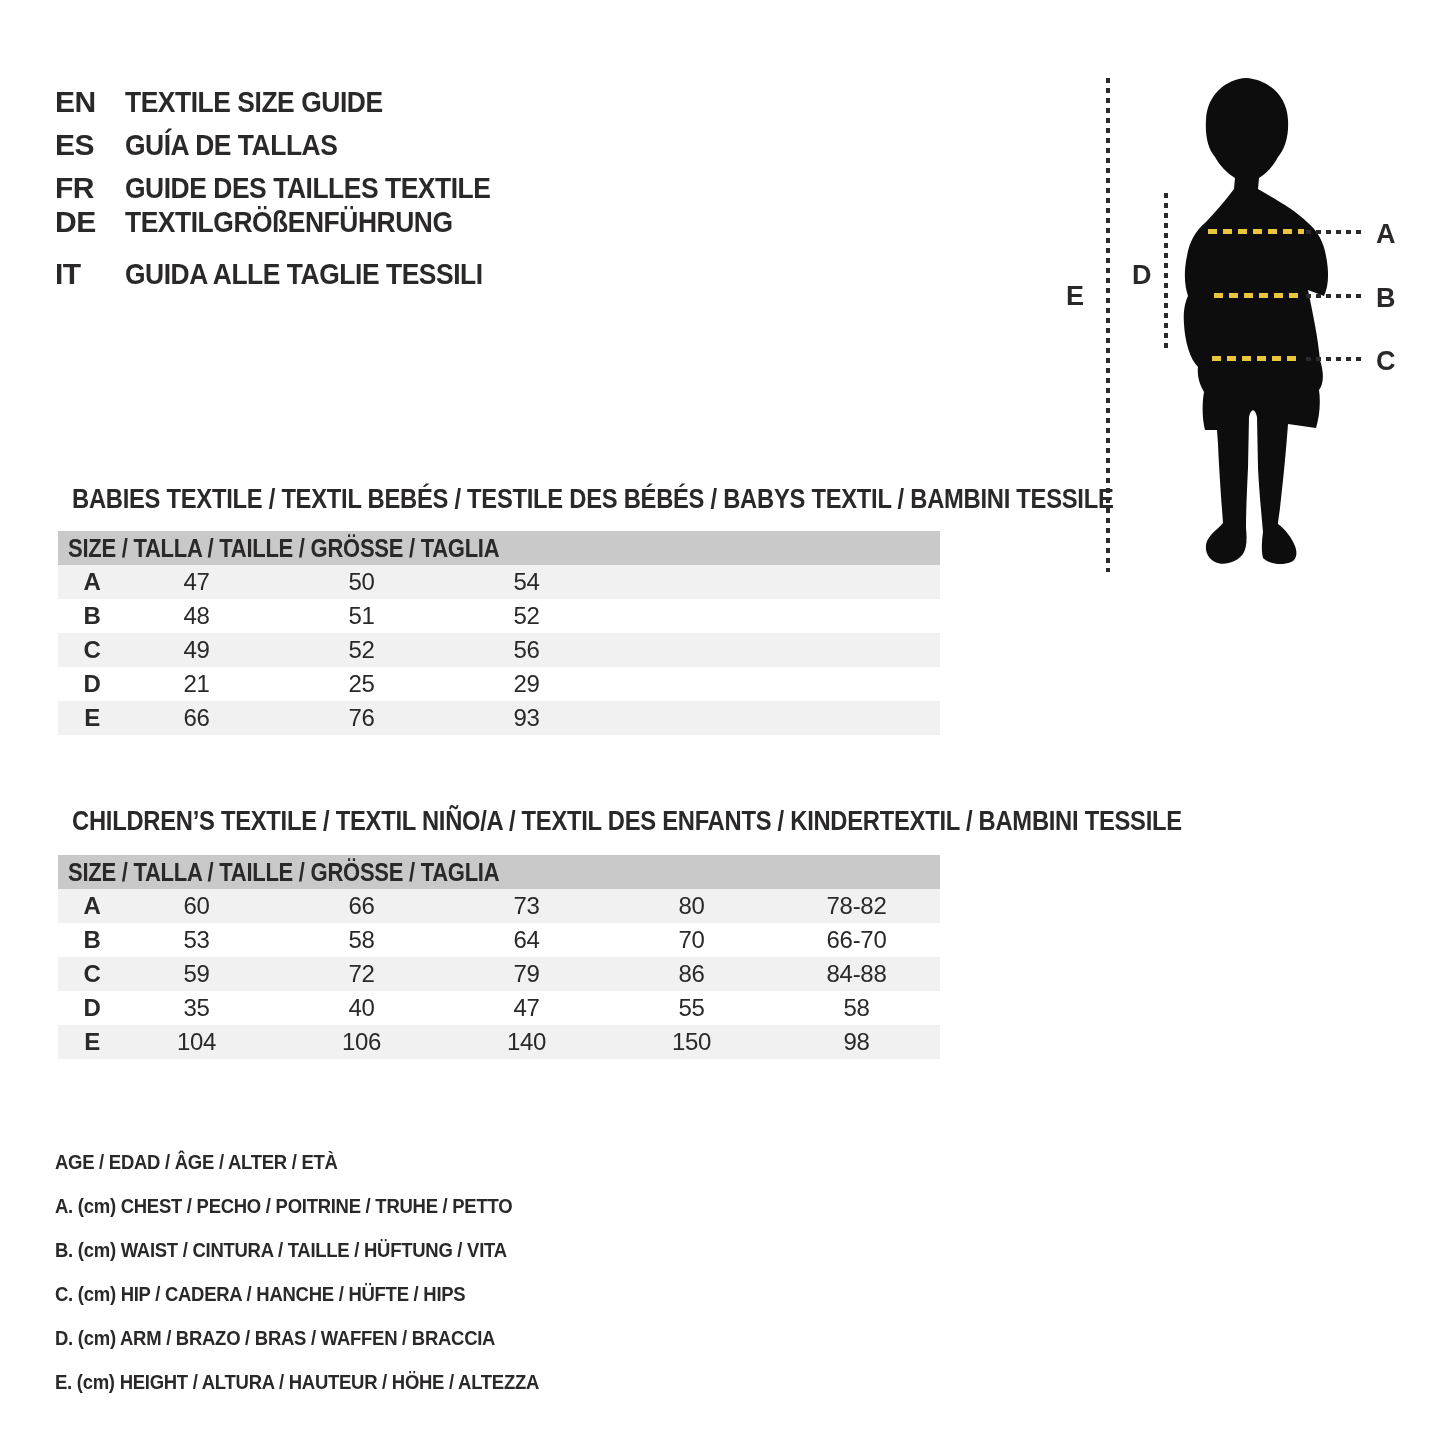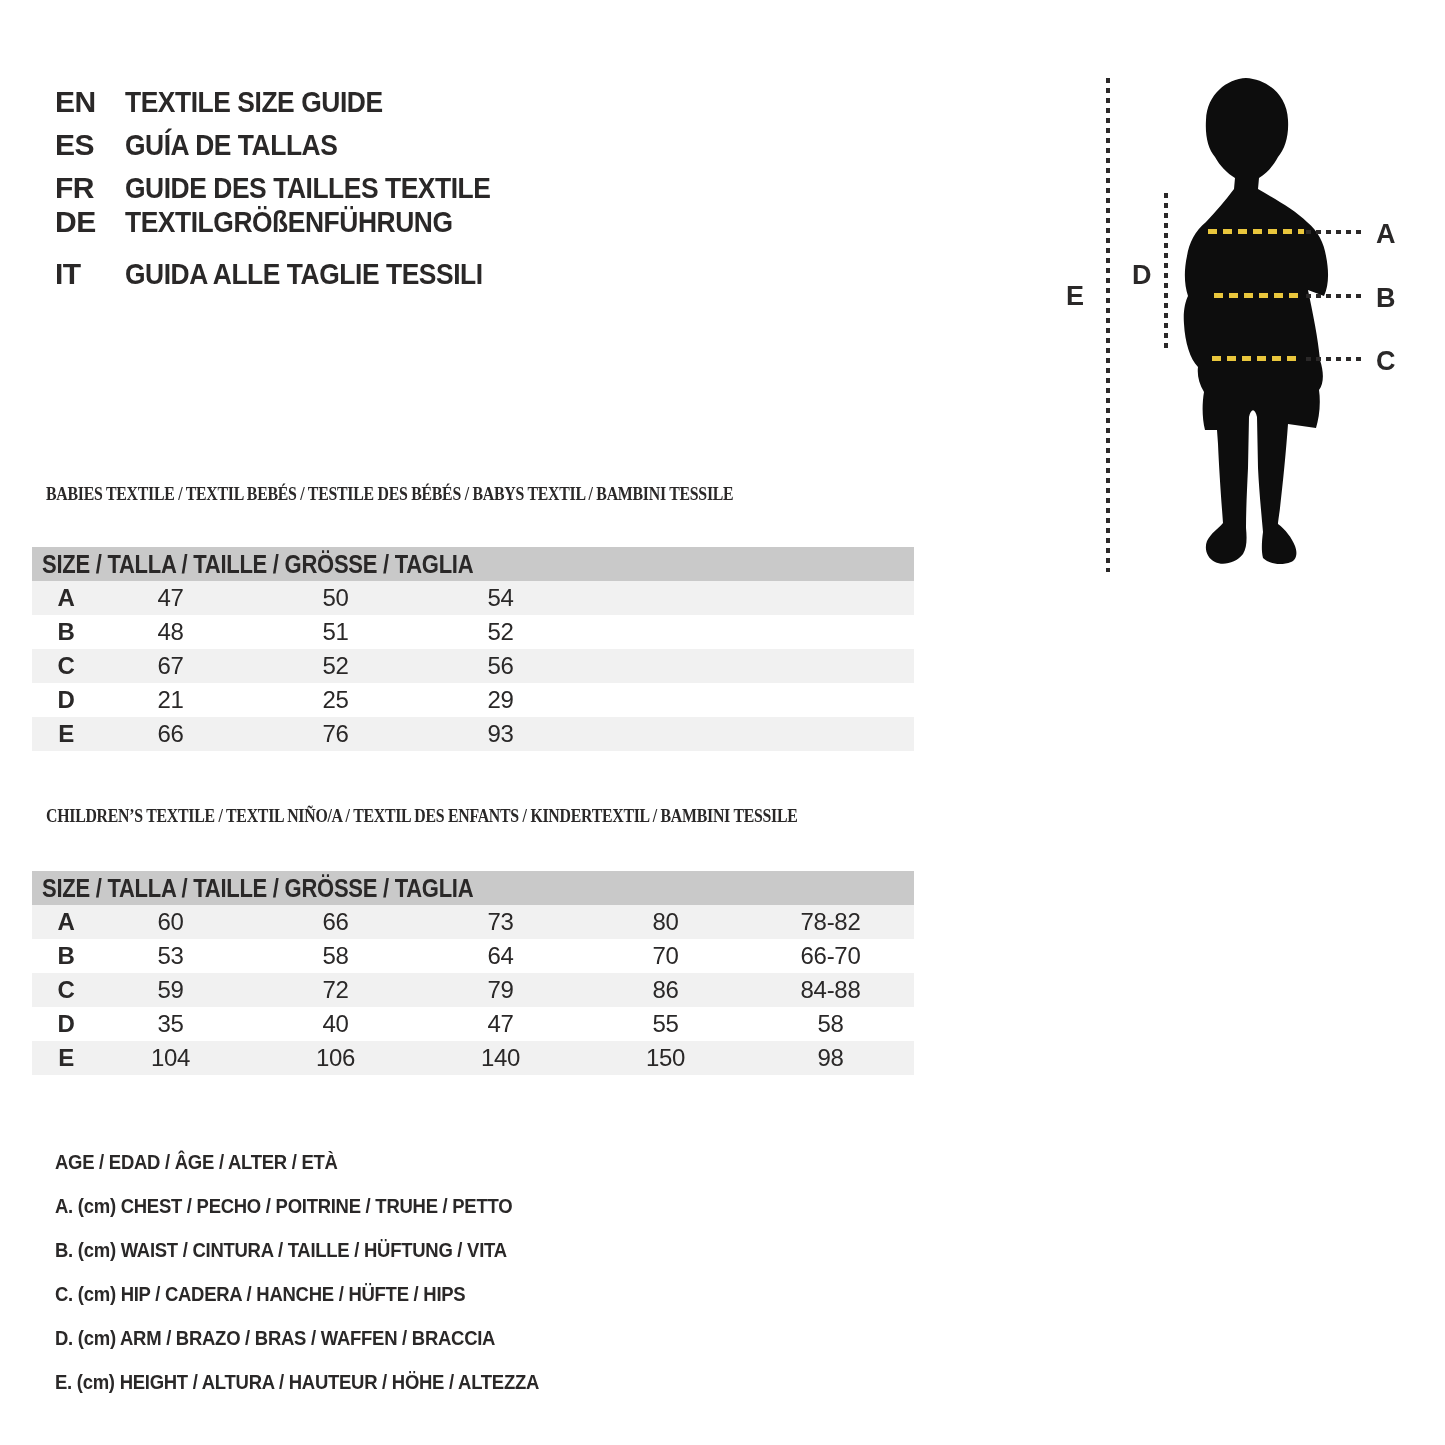--- a/index.html
+++ b/index.html
@@ -9,23 +9,23 @@
   html,body{margin:0;padding:0;background:#fff;}
   body{width:1445px;height:1445px;position:relative;overflow:hidden;
        font-family:"Liberation Sans",sans-serif;color:var(--text);}
   .abs{position:absolute;}
   .cx{display:inline-block;transform:scaleX(0.88);transform-origin:0 50%;white-space:nowrap;}
   
   .lang-row{position:absolute;left:55px;height:43px;display:flex;align-items:center;}
   .lang-code{width:70px;font-size:30px;font-weight:700;letter-spacing:-0.5px;}
   .lang-text{font-size:30px;font-weight:700;letter-spacing:-0.5px;}
   
-  .sec-title{position:absolute;left:46px;font-size:18px;font-weight:700;letter-spacing:-0.3px;font-family:Liberation Serif, serif;}
-  
-  .table{position:absolute;left:32px;width:882px;margin-top:16px;}
+  .sec-title{position:absolute;left:72px;font-size:27px;font-weight:700;letter-spacing:-0.3px;}
+  
+  .table{position:absolute;left:58px;width:882px;}
   .size-bar{height:34px;background:var(--bar);display:flex;align-items:center;padding-left:10px;box-sizing:border-box;
             font-size:25px;font-weight:700;letter-spacing:-0.3px;}
   .trow{display:grid;grid-template-columns:56px repeat(5,165px);height:34px;align-items:center;}
   .trow.stripe{background:var(--stripe);}
   .tlabel{font-size:24px;font-weight:700;padding-left:12px;}
   .tcell{font-size:24px;text-align:center;letter-spacing:-0.3px;}
   .thead .tcell{font-weight:400;}
   
   .legend-line{position:absolute;left:55px;height:44px;display:flex;align-items:center;
                font-size:21px;font-weight:700;letter-spacing:-0.3px;}
@@ -122,21 +122,21 @@
   <div class="trow">
     <div class="tcell tlabel">B</div>
     <div class="tcell">48</div>
     <div class="tcell">51</div>
     <div class="tcell">52</div>
     <div class="tcell"></div>
       <div class="tcell"></div>
   </div>
   <div class="trow stripe">
     <div class="tcell tlabel">C</div>
-    <div class="tcell">67</div>
+    <div class="tcell">49</div>
     <div class="tcell">52</div>
     <div class="tcell">56</div>
     <div class="tcell"></div>
       <div class="tcell"></div>
   </div>
   <div class="trow">
     <div class="tcell tlabel">D</div>
     <div class="tcell">21</div>
     <div class="tcell">25</div>
     <div class="tcell">29</div>

